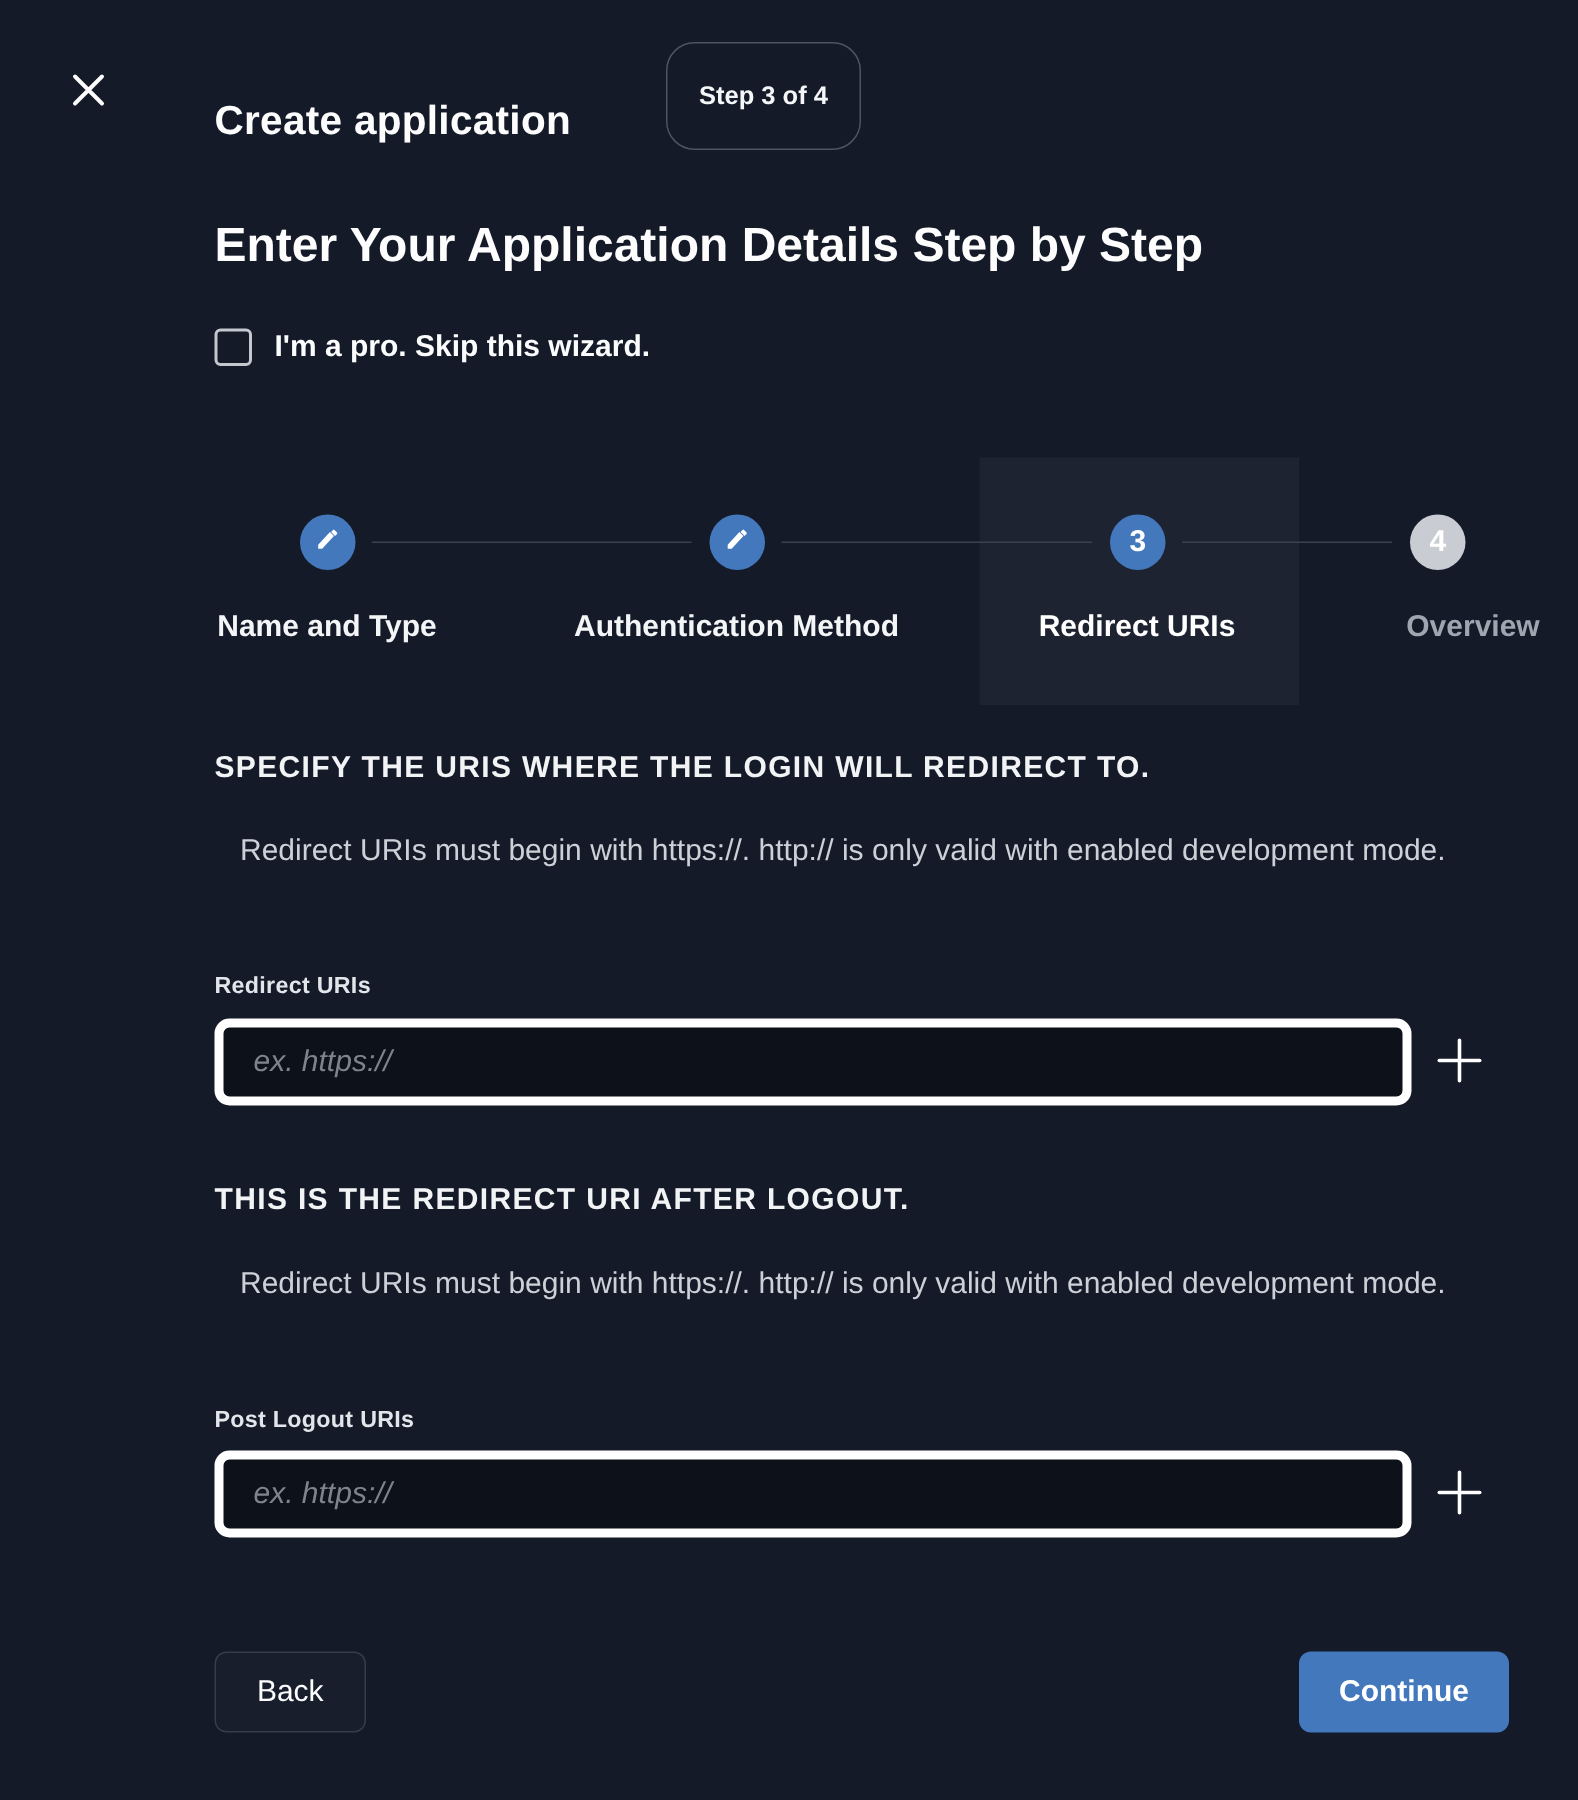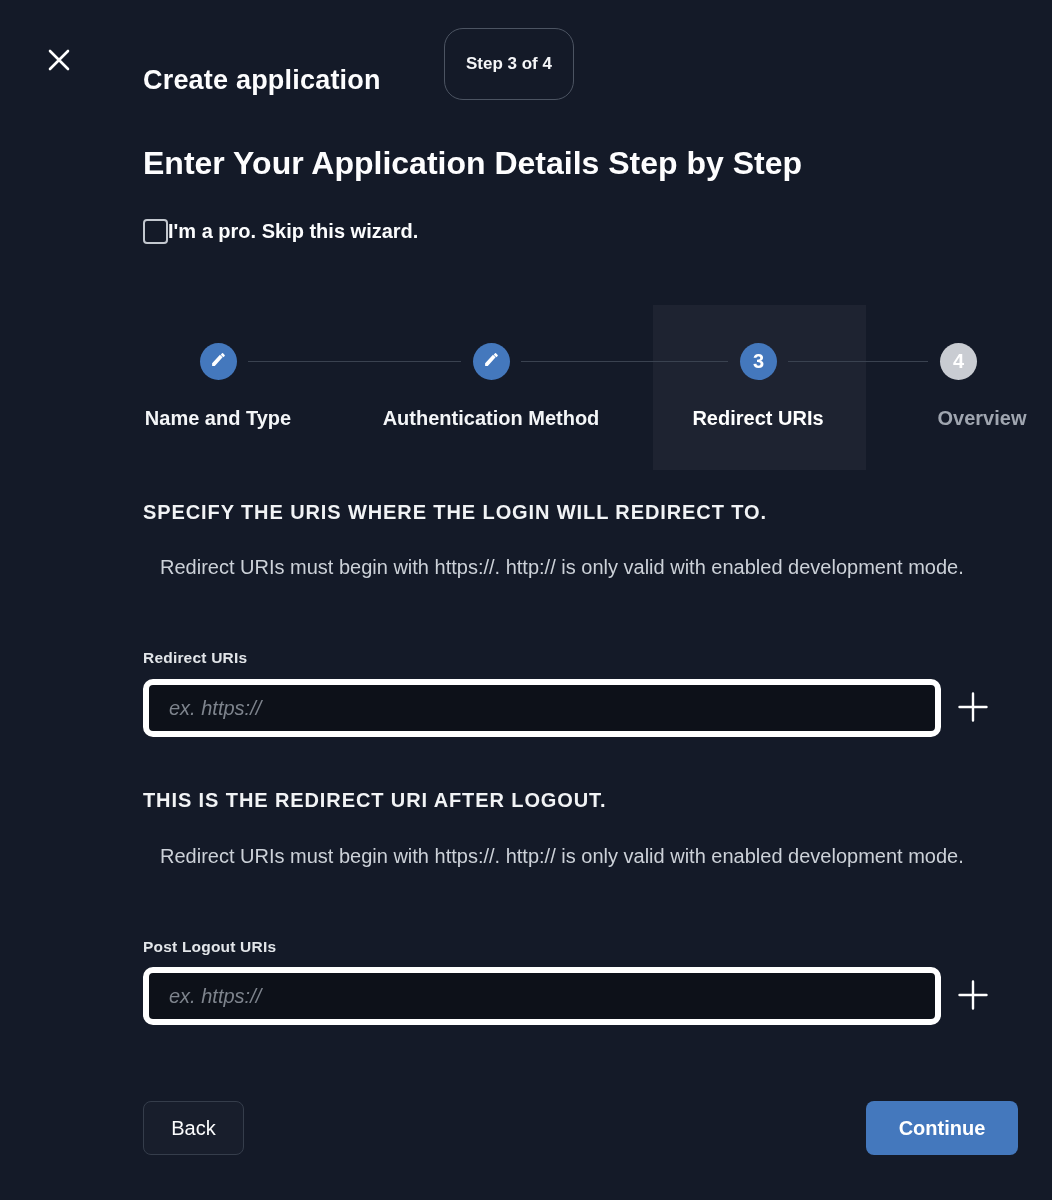--- a/index.html
+++ b/index.html
@@ -38,21 +38,21 @@
     left: 143px; top: 145px;
     font-size: 32px; font-weight: 700; color: #fdfdfe;
   }
   .skip-row { left: 143px; top: 219px; display: flex; align-items: center; }
   .checkbox {
     width: 21px; height: 21px; border: 2px solid #c3c8cf; border-radius: 4px;
     background: transparent; display: inline-block; cursor: pointer;
     flex: 0 0 auto;
   }
   .skip-label {
-    font-size: 20px; font-weight: 700; color: #fbfcfd;
+    margin-left: 15px; font-size: 20px; font-weight: 700; color: #fbfcfd;
   }
 
   
   .stepper { left: 0; top: 300px; width: 1052px; height: 175px; }
   .step-highlight {
     position: absolute; left: 653px; top: 5px; width: 213px; height: 165px;
     background: rgba(255,255,255,0.045);
   }
   .step-circle {
     position: absolute; top: 43px; width: 37px; height: 37px;
@@ -102,21 +102,21 @@
 
   
   .back-btn {
     left: 143px; top: 1101px; width: 101px; height: 54px;
     background: rgba(255,255,255,0.02);
     border: 1px solid #353d4b; border-radius: 8px;
     color: #fbfcfd; font-size: 20px; font-weight: 400;
     font-family: "Liberation Sans", sans-serif; cursor: pointer;
   }
   .continue-btn {
-    left: 866px; top: 1101px; width: 152px; height: 54px;
+    left: 866px; top: 1101px; width: 140px; height: 54px;
     background: #4478bd; border: none; border-radius: 8px;
     color: #ffffff; font-size: 20px; font-weight: 600;
     font-family: "Liberation Sans", sans-serif; cursor: pointer;
   }
 </style>
 </head>
 <body>
 
 <button class="abs close-btn">
   <span>

